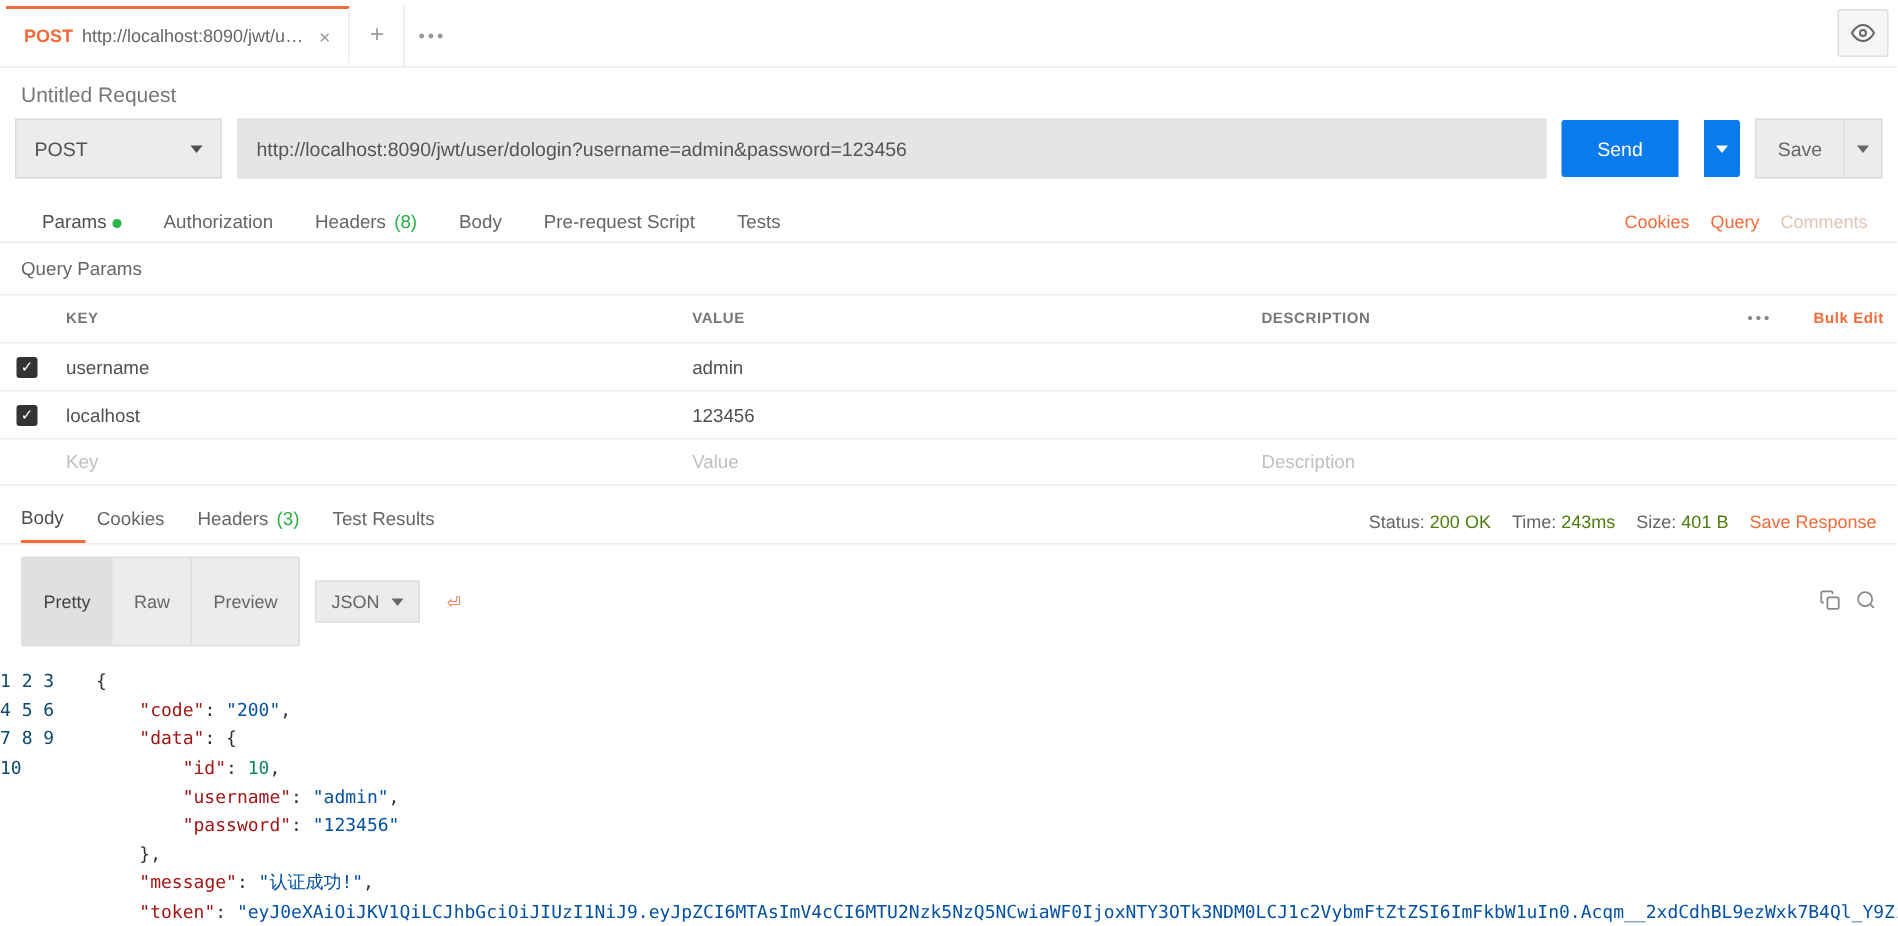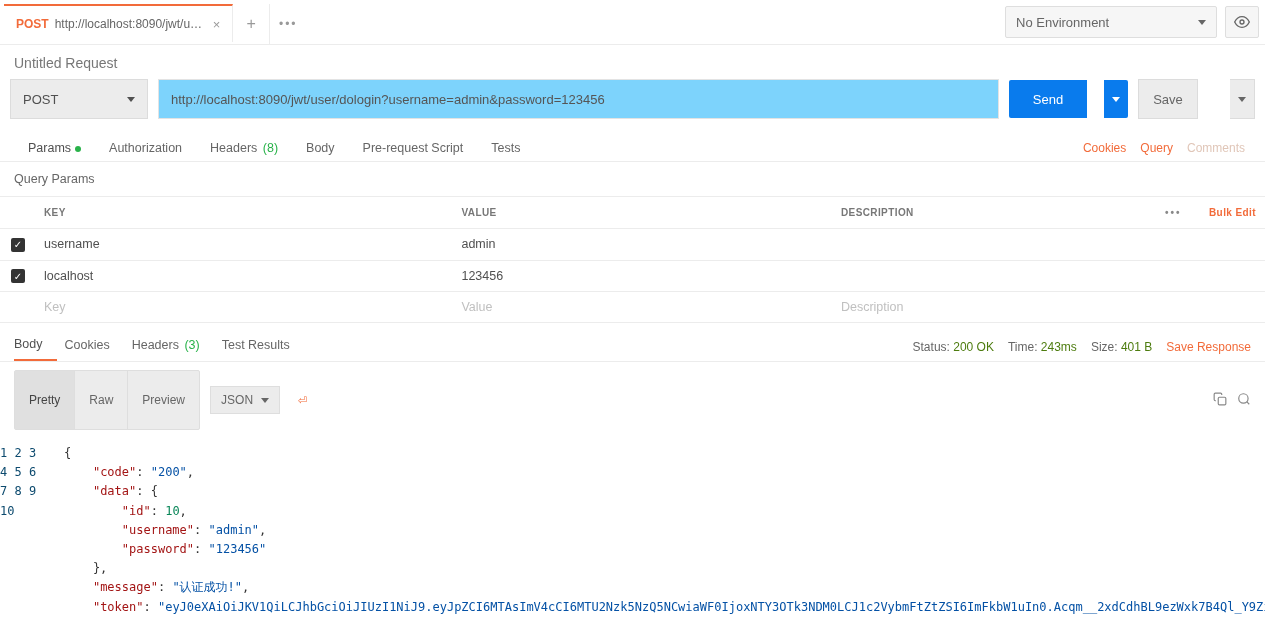--- a/index.html
+++ b/index.html
@@ -17,21 +17,21 @@
 .tab-title { max-width: 150px; overflow: hidden; text-overflow: ellipsis; white-space: nowrap; }
 .tab-close { margin-left: 8px; color: #999; font-size: 13px; }
 .tab-plus { display:flex; align-items:center; justify-content:center; width:36px; border-right: 1px solid #ececec; margin-top:4px; color:#999; font-size:16px; cursor:pointer;}
 .tab-more { display:flex; align-items:center; justify-content:center; width:36px; margin-top:4px; color:#999; letter-spacing:2px; cursor:pointer;}
 .env-area { display:flex; align-items:center; padding:0 6px; gap:8px; }
 .env-select { display:flex; align-items:center; width: 190px; height:30px; background:#f6f6f6; border:1px solid #dedede; padding:0 10px; font-size:13px; color:#666; cursor:pointer; border-radius:2px; justify-content:space-between;}
 .eye-btn { display:flex; align-items:center; justify-content:center; width:32px; height:30px; background:#f6f6f6; border:1px solid #dedede; border-radius:2px; color:#666; cursor:pointer;}
 .request-name { padding: 10px 14px 8px; font-size: 14px; color:#777; }
 .url-row { display:flex; gap:10px; padding: 0 10px 8px 10px; align-items:center; }
 .method-select { width:112px; height:38px; background:#ececec; border:1px solid #dcdcdc; display:flex; align-items:center; justify-content:space-between; padding:0 12px; font-size:13px; color:#505050; cursor:pointer; }
-.url-input { flex:1; height:38px; background:#7dd3fc; border:1px solid #e3e3e3; padding:0 12px; font-size:13px; color:#555; }
+.url-input { flex:1; height:38px; background:#e5e5e5; border:1px solid #e3e3e3; padding:0 12px; font-size:13px; color:#555; }
 .send-btn { height:38px; width: 78px; background:#097bed; color:#fff; display:flex; align-items:center; justify-content:center; font-weight:500; font-size:13px; cursor:pointer; border-radius:2px 0 0 2px;}
 .send-dd { height:38px; width: 24px; background:#097bed; color:#fff; display:flex; align-items:center; justify-content:center; cursor:pointer; border-radius:0 2px 2px 0;}
 .save-btn { height:38px; width: 58px; background:#ececec; border:1px solid #dcdcdc; color:#666; display:flex; align-items:center; justify-content:center; font-size:13px; cursor:pointer; }
 .save-dd { height:38px; width: 24px; background:#ececec; border:1px solid #dcdcdc; border-left:none; color:#666; display:flex; align-items:center; justify-content:center; cursor:pointer;}
 .req-tabs { display:flex; padding: 8px 14px 0 14px; border-bottom: 1px solid #ececec; align-items:center; }
 .req-tab { padding:6px 14px; cursor:pointer; font-size:12.5px; color:#666; }
 .req-tab.active { color:#505050; }
 .req-tab .dot { display:inline-block; width:6px; height:6px; background:#29b24a; border-radius:50%; margin-left:4px; }
 .req-tab .count { color:#29b24a; margin-left:2px;}
 .req-links { margin-left:auto; display:flex; gap:14px; padding-right:6px;}
@@ -77,24 +77,20 @@
   <div class="tabs">
     <div class="tab active">
       <span class="method">POST</span>
       <span class="tab-title">http://localhost:8090/jwt/use...</span>
       <span class="tab-close">×</span>
     </div>
     <div class="tab-plus">+</div>
     <div class="tab-more">•••</div>
   </div>
   <div class="env-area">
-    <div class="env-select">
-      <span>No Environment</span>
-      <span class="triangle-down"></span>
-    </div>
     <div class="eye-btn">
       <svg width="16" height="16" viewBox="0 0 24 24" fill="none" stroke="#666" stroke-width="2">
           <path d="M1 12s4-8 11-8 11 8 11 8-4 8-11 8-11-8-11-8z"></path>
           <circle cx="12" cy="12" r="3"></circle>
         </svg>
     </div>
   </div>
 </div>
 
 <div class="request-name">Untitled Request</div>
@@ -106,21 +102,21 @@
   </div>
   <input class="url-input" value="http://localhost:8090/jwt/user/dologin?username=admin&amp;password=123456" style="">
   <div style="display:flex;gap:17px;">
     <div class="send-btn">
         <span>Send</span>
       </div>
     <div class="send-dd">
         <span class="triangle-down" style="border-top-color:#fff;"></span>
       </div>
   </div>
-  <div style="display:flex;gap:32px;">
+  <div style="display:flex;">
     <div class="save-btn">
         <span>Save</span>
       </div>
     <div class="save-dd">
         <span class="triangle-down"></span>
       </div>
   </div>
 </div>
 
 <div class="req-tabs">

